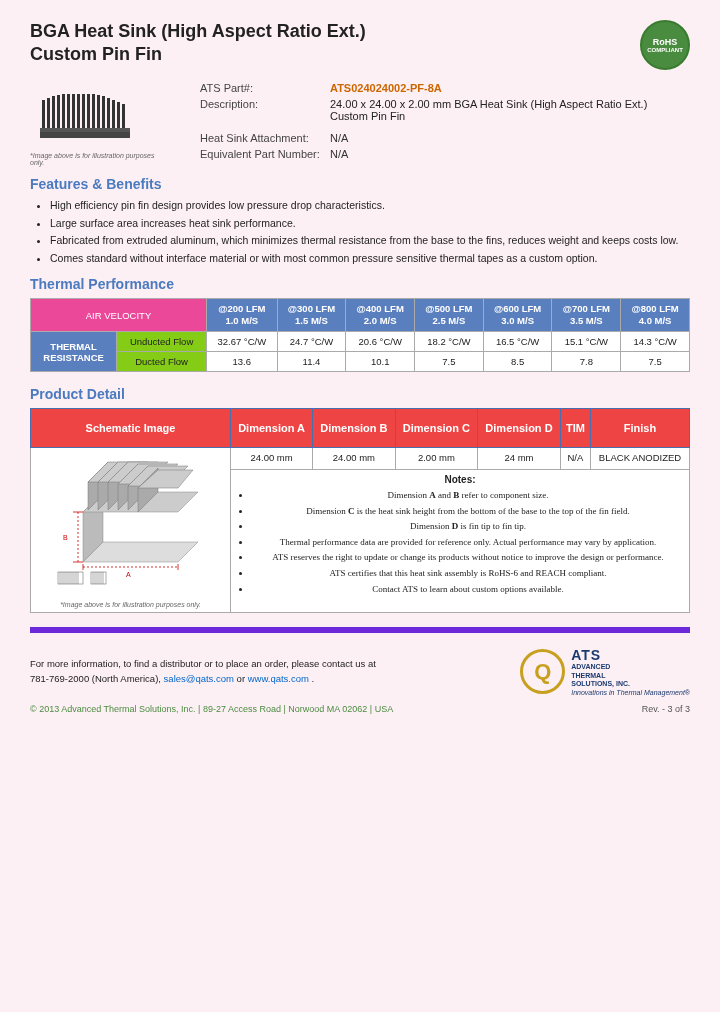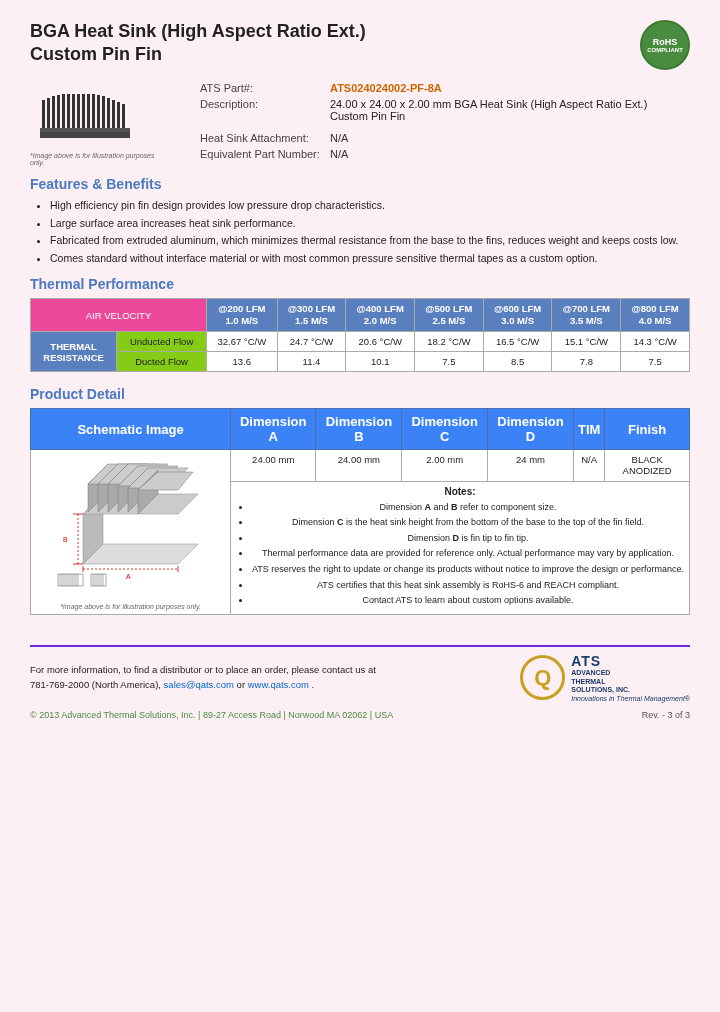--- a/index.html
+++ b/index.html
@@ -161,24 +161,24 @@
       font-size: 9.5px;
     }
 
     
     .detail-table {
       width: 100%;
       border-collapse: collapse;
       margin-bottom: 4px;
     }
     .detail-table th {
-      background: #3b82f6;
+      background: #ef4444;
       color: white;
-      padding: 5px 4px;
-      font-size: 13px;
+      padding: 13px 4px;
+      font-size: 11px;
       text-align: center;
       border: 1px solid #4a6faf;
     }
     .detail-table td {
       padding: 4px;
       font-size: 9.5px;
       text-align: center;
       border: 1px solid #aaa;
       background: white;
       vertical-align: top;
@@ -202,30 +202,31 @@
     }
     .notes-list {
       list-style: disc;
       padding-left: 16px;
     }
     .notes-list li {
       font-size: 9px;
       margin-bottom: 3px;
       line-height: 1.4;
       color: #222;
+      font-family: Liberation Serif, serif;
     }
     .note-bold {
       font-weight: bold;
     }
 
     
     .footer-section {
-      margin-top: 30px;
-      padding-top: 6px;
-      border-top: 2px solid #6d28d9;
+      margin-top: 14px;
+      padding-top: 14px;
+      border-top: 6px solid #6d28d9;
     }
     .footer-top {
       display: flex;
       justify-content: space-between;
       align-items: center;
       margin-bottom: 8px;
     }
     .footer-contact {
       font-size: 9.5px;
       color: #222;

